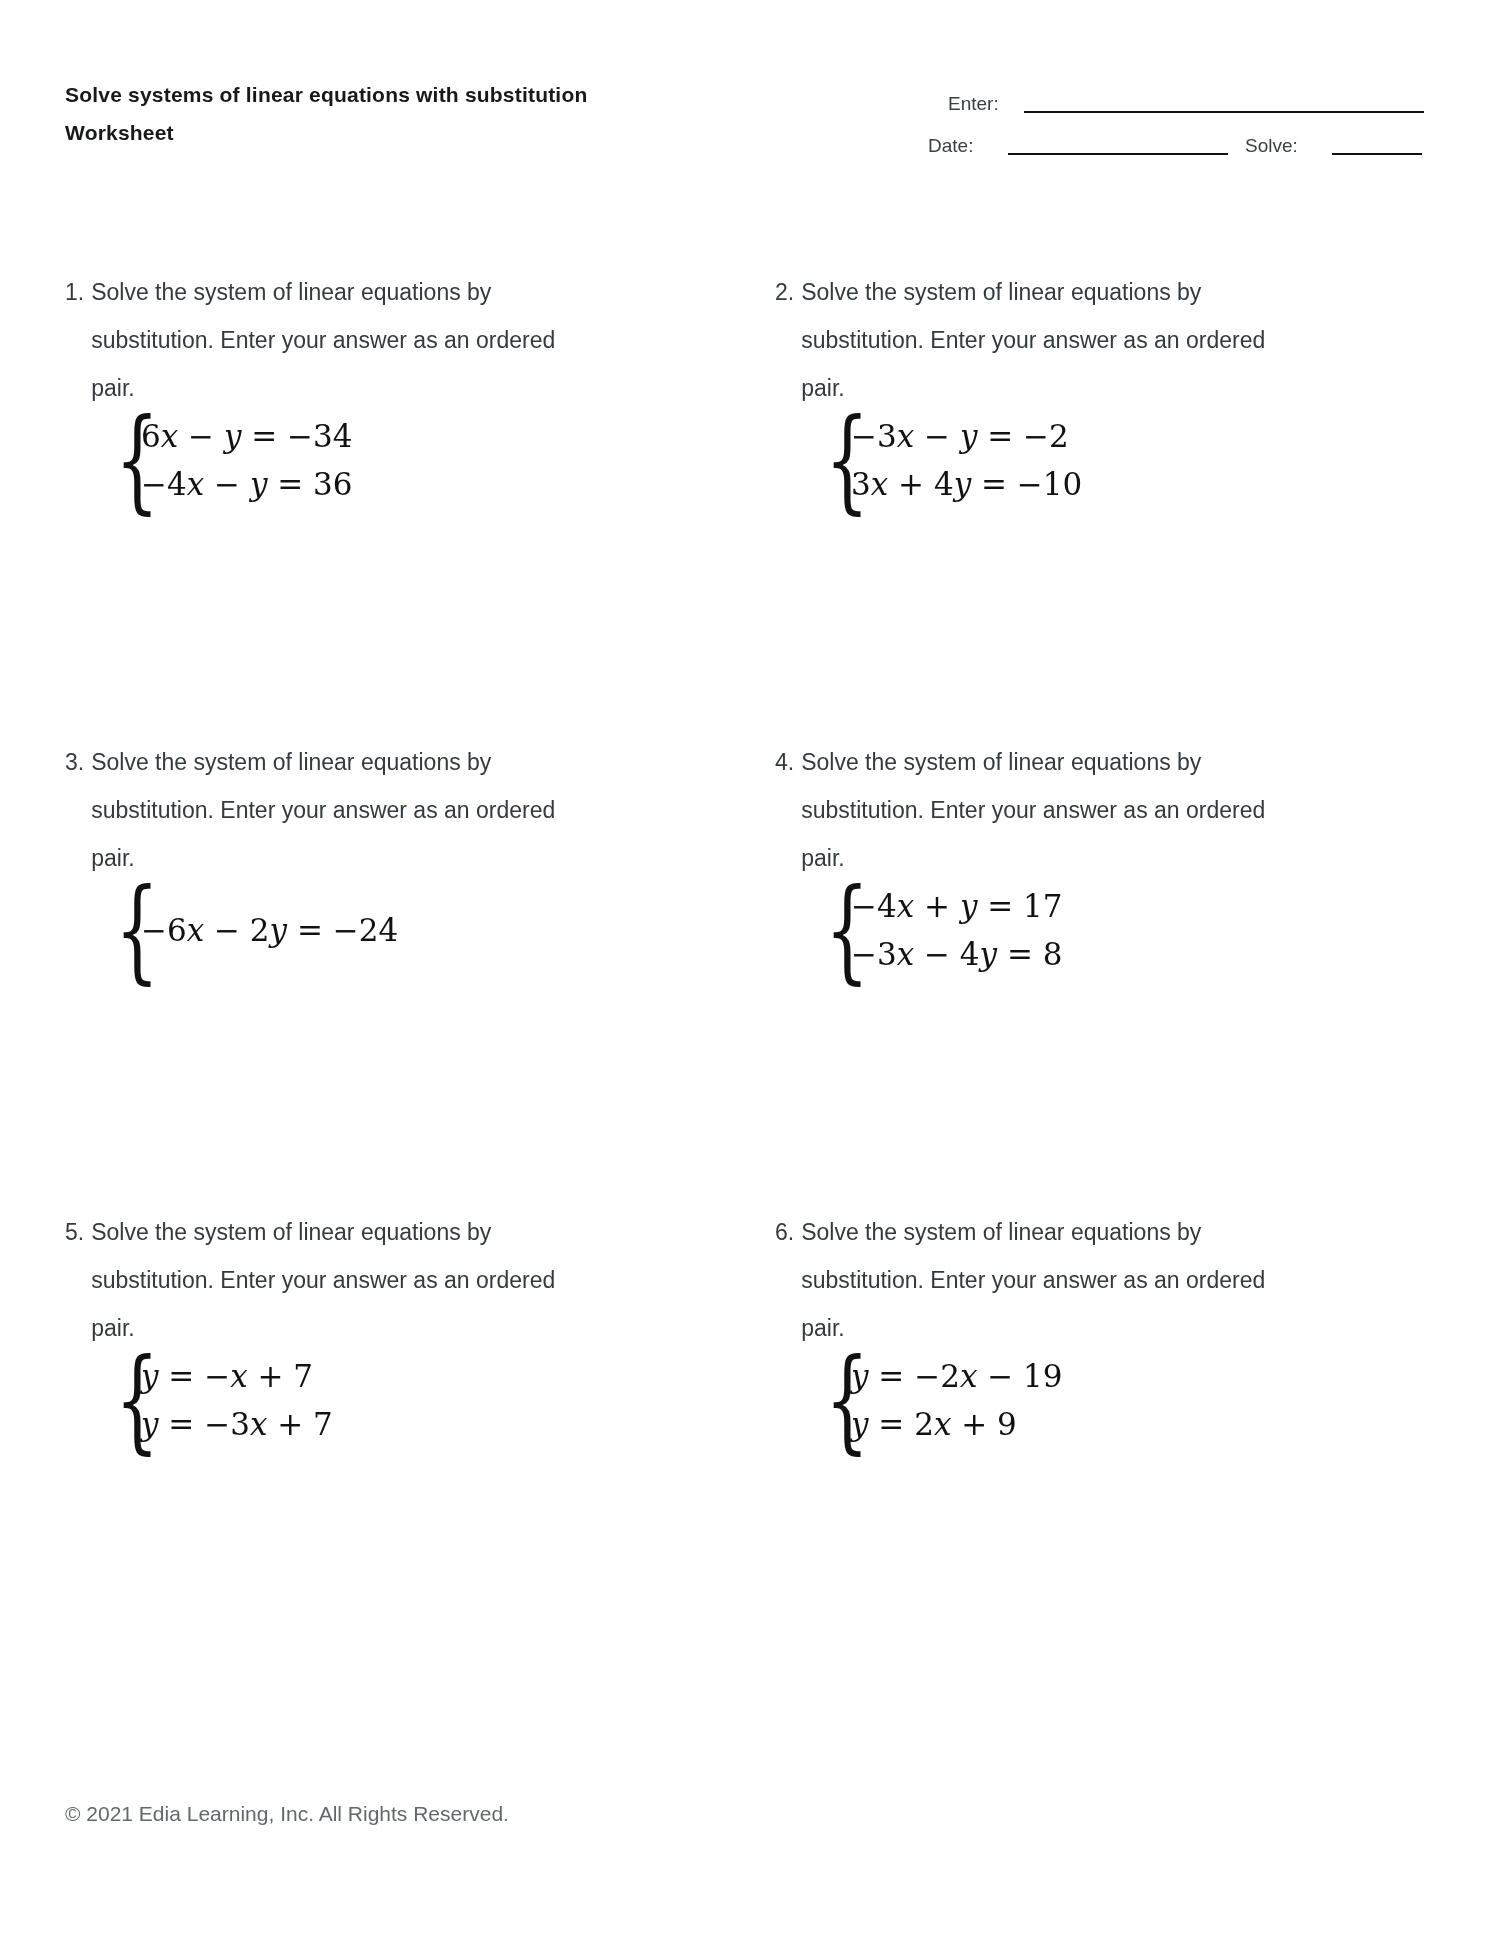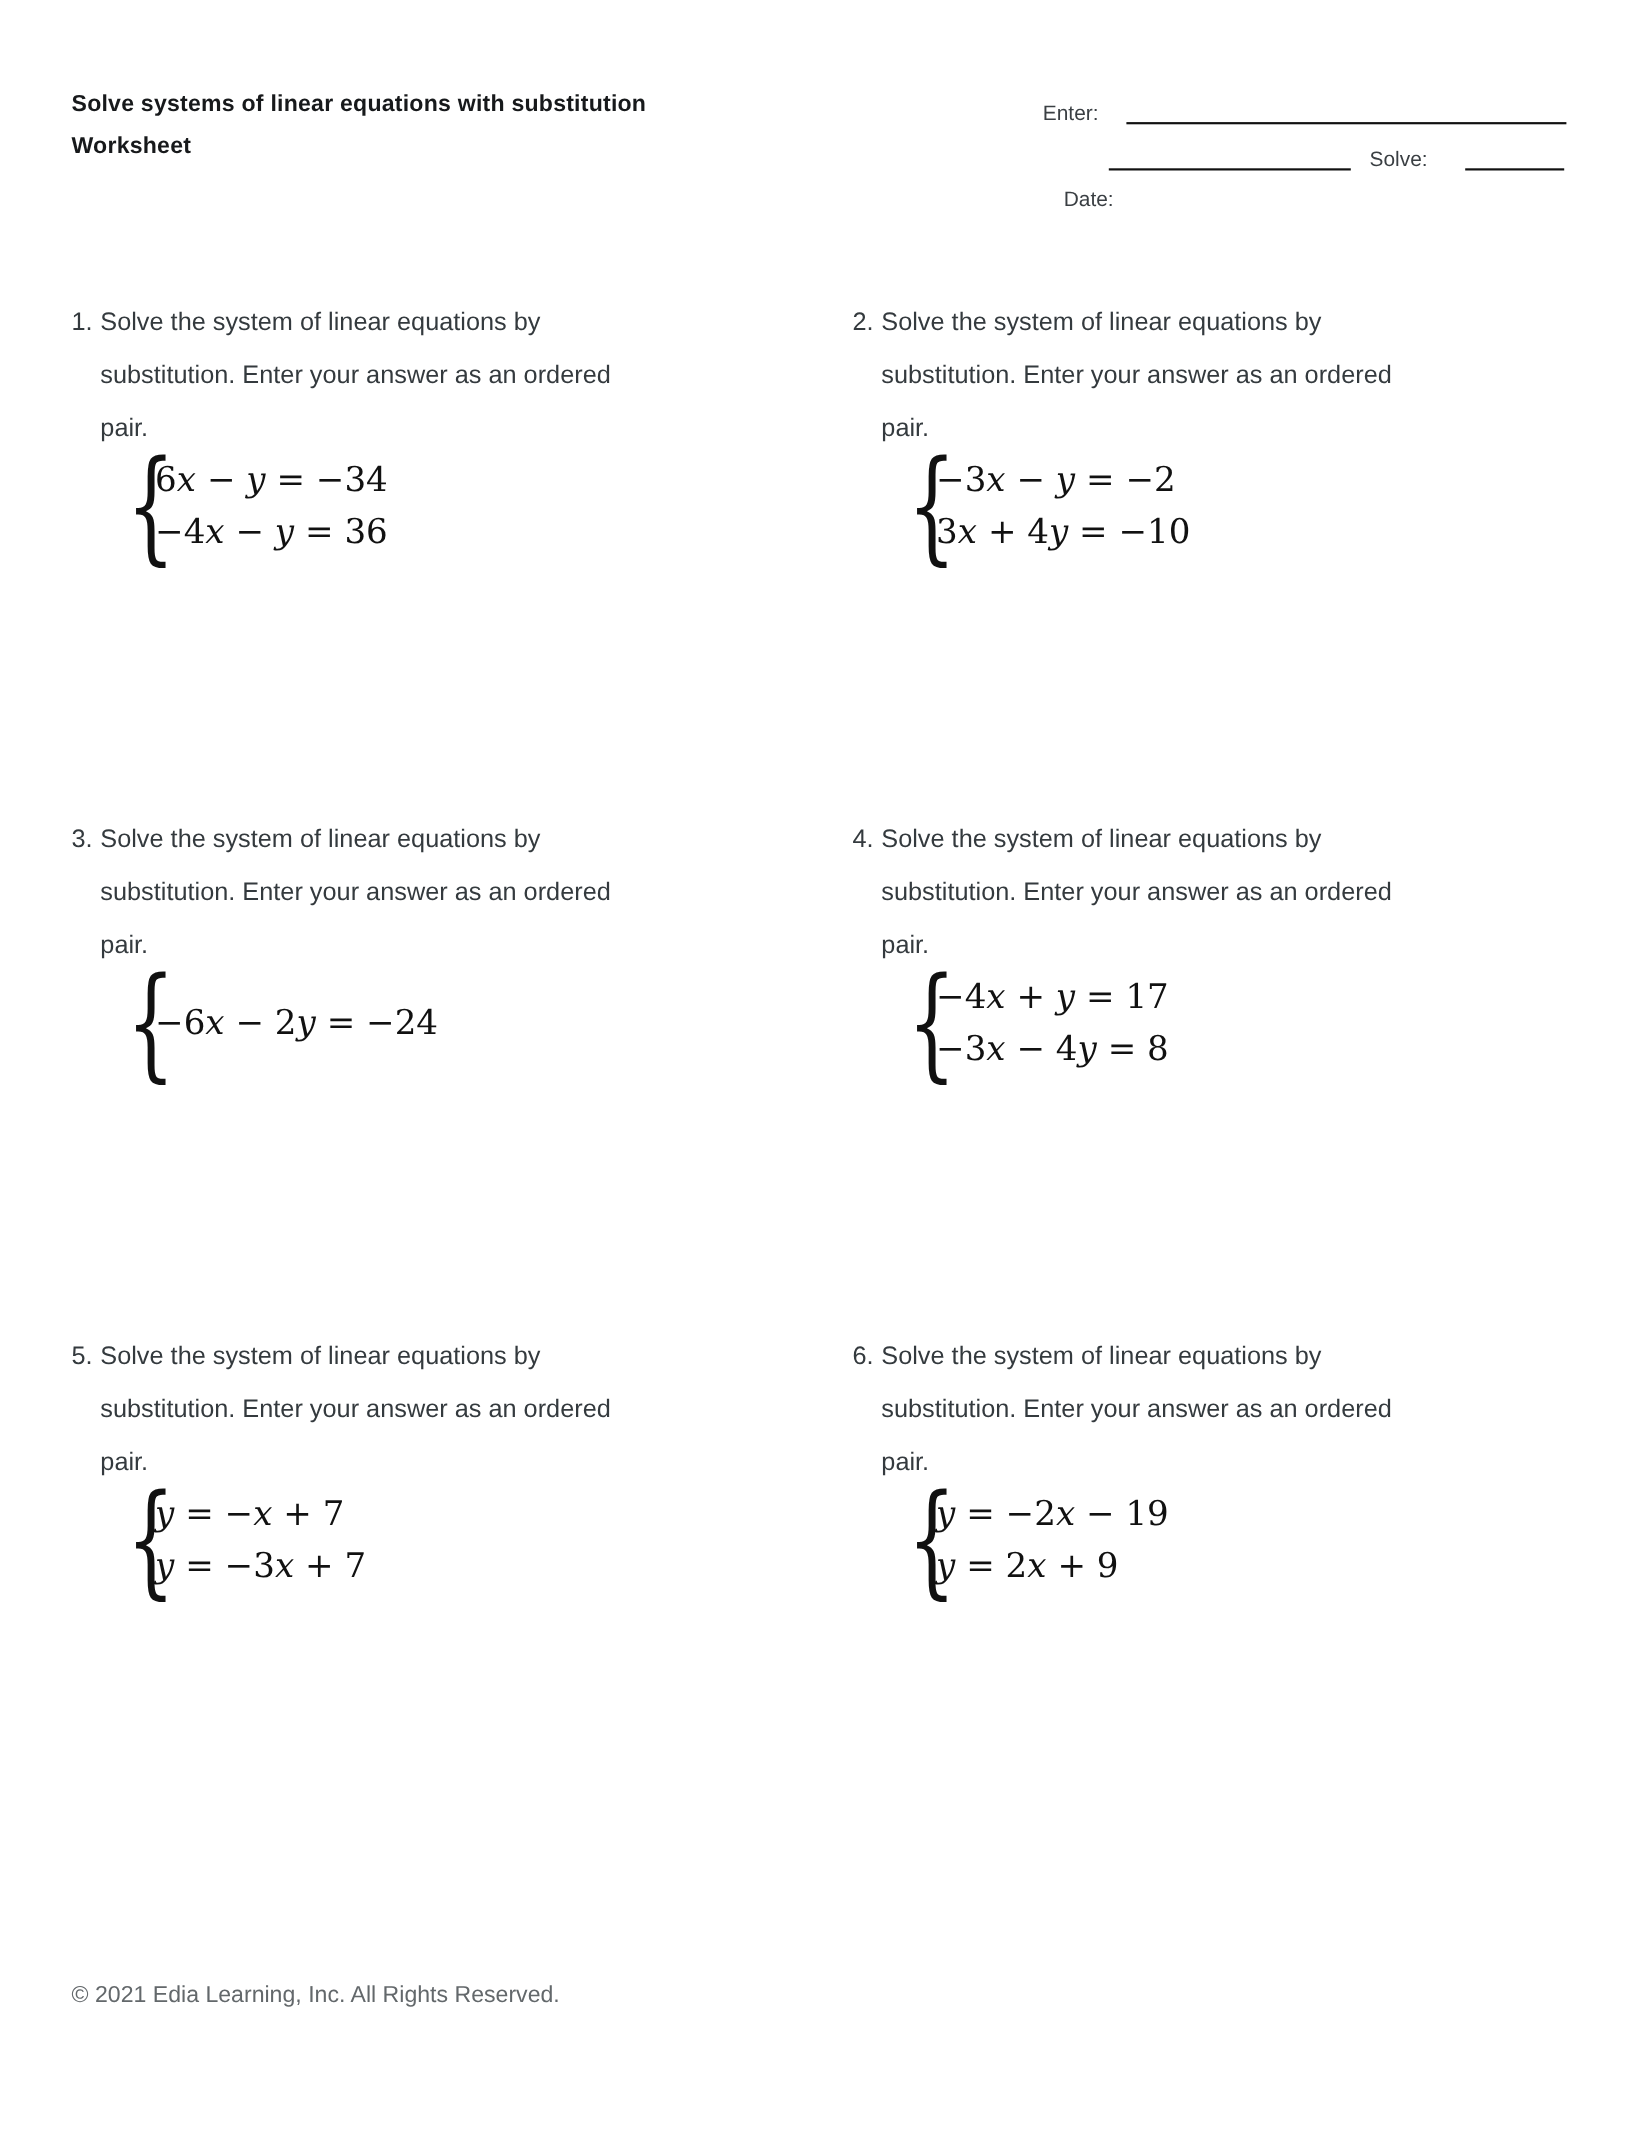--- a/index.html
+++ b/index.html
@@ -30,21 +30,21 @@
     font-size: 19px;
     color: #3a3f43;
   }
   .blank-line {
     position: absolute;
     border-bottom: 2px solid #111111;
     height: 0;
   }
   #name-label   { left: 948px;  top: 93px;  }
   #name-line    { left: 1024px; top: 111px; width: 400px; }
-  #date-label   { left: 967px;  top: 135px; margin-top: 36px; }
+  #date-label   { left: 928px;  top: 135px; }
   #date-line    { left: 1008px; top: 153px; width: 220px; }
   #period-label { left: 1245px; top: 135px; }
   #period-line  { left: 1332px; top: 153px; width: 90px;  }
 
   
   .problem {
     position: absolute;
     width: 640px;
   }
   .p1 { left: 65px;  top: 268px;  }

